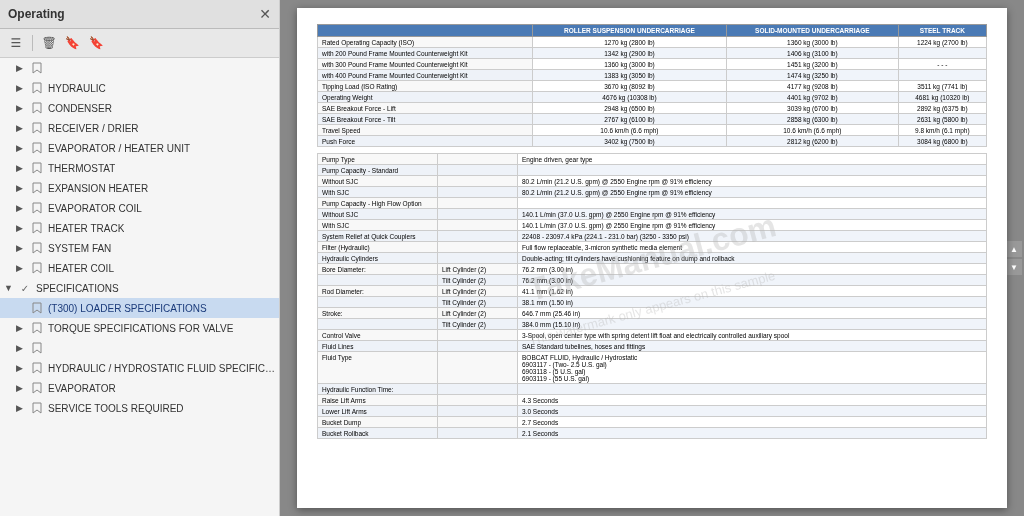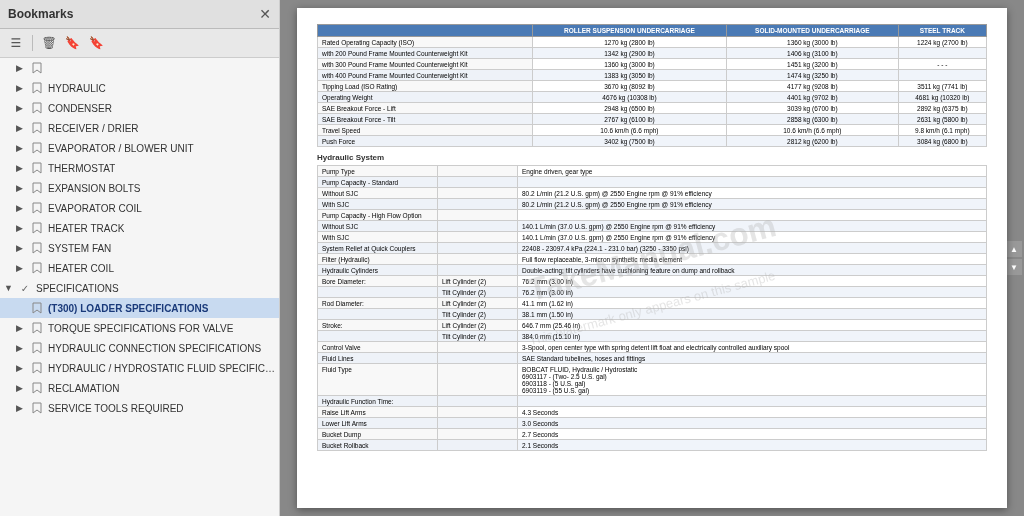--- a/index.html
+++ b/index.html
@@ -115,21 +115,21 @@
       overflow: hidden;
       text-overflow: ellipsis;
     }
 
     .bookmark-text.orange {
       color: #e06000;
     }
 
     .bookmark-text.bold-blue {
       color: #1a3a7a;
-      font-weight: bold;
+      font-weight: normal;
     }
 
     
     .bookmarks-list::-webkit-scrollbar { width: 8px; }
     .bookmarks-list::-webkit-scrollbar-track { background: #e0e0e0; }
     .bookmarks-list::-webkit-scrollbar-thumb { background: #aaa; }
 
     
     .pdf-panel {
       flex: 1;
@@ -280,21 +280,21 @@
       pointer-events: none;
       white-space: nowrap;
       z-index: 10;
     }
   </style>
 </head>
 <body>
 
 <div class="bookmarks-panel">
   <div class="bookmarks-header">
-    <span class="bookmarks-title">Bookmarks</span>
+    <span class="bookmarks-title">Operating</span>
     <button class="bookmarks-close">✕</button>
   </div>
   <div class="bookmarks-toolbar">
     <div class="toolbar-icon">☰</div>
     <div class="toolbar-separator"></div>
     <div class="toolbar-icon">🗑</div>
     <div class="toolbar-icon">🔖</div>
     <div class="toolbar-icon">🔖</div>
   </div>
   <div class="bookmarks-list" id="bookmarks-list">
@@ -334,39 +334,39 @@
         </span>
         <span class="bookmark-text">RECEIVER / DRIER</span>
       </div>
       <div class="bookmark-item indent-1">
         <span class="expand-arrow">▶</span>
         <span class="bookmark-icon">
           <svg width="10" height="12" viewBox="0 0 10 12">
             <path d="M1 1 h8 v10 l-4-3 -4 3 Z" fill="none" stroke="#888" stroke-width="1"></path>
           </svg>
         </span>
-        <span class="bookmark-text">EVAPORATOR / BLOWER UNIT</span>
+        <span class="bookmark-text">EVAPORATOR / HEATER UNIT</span>
       </div>
       <div class="bookmark-item indent-1">
         <span class="expand-arrow">▶</span>
         <span class="bookmark-icon">
           <svg width="10" height="12" viewBox="0 0 10 12">
             <path d="M1 1 h8 v10 l-4-3 -4 3 Z" fill="none" stroke="#888" stroke-width="1"></path>
           </svg>
         </span>
         <span class="bookmark-text">THERMOSTAT</span>
       </div>
       <div class="bookmark-item indent-1">
         <span class="expand-arrow">▶</span>
         <span class="bookmark-icon">
           <svg width="10" height="12" viewBox="0 0 10 12">
             <path d="M1 1 h8 v10 l-4-3 -4 3 Z" fill="none" stroke="#888" stroke-width="1"></path>
           </svg>
         </span>
-        <span class="bookmark-text">EXPANSION BOLTS</span>
+        <span class="bookmark-text">EXPANSION HEATER</span>
       </div>
       <div class="bookmark-item indent-1">
         <span class="expand-arrow">▶</span>
         <span class="bookmark-icon">
           <svg width="10" height="12" viewBox="0 0 10 12">
             <path d="M1 1 h8 v10 l-4-3 -4 3 Z" fill="none" stroke="#888" stroke-width="1"></path>
           </svg>
         </span>
         <span class="bookmark-text">EVAPORATOR COIL</span>
       </div>
@@ -420,39 +420,38 @@
         </span>
         <span class="bookmark-text">TORQUE SPECIFICATIONS FOR VALVE</span>
       </div>
       <div class="bookmark-item indent-1">
         <span class="expand-arrow">▶</span>
         <span class="bookmark-icon">
           <svg width="10" height="12" viewBox="0 0 10 12">
             <path d="M1 1 h8 v10 l-4-3 -4 3 Z" fill="none" stroke="#888" stroke-width="1"></path>
           </svg>
         </span>
-        <span class="bookmark-text">HYDRAULIC CONNECTION SPECIFICATIONS</span>
       </div>
       <div class="bookmark-item indent-1">
         <span class="expand-arrow">▶</span>
         <span class="bookmark-icon">
           <svg width="10" height="12" viewBox="0 0 10 12">
             <path d="M1 1 h8 v10 l-4-3 -4 3 Z" fill="none" stroke="#888" stroke-width="1"></path>
           </svg>
         </span>
         <span class="bookmark-text">HYDRAULIC / HYDROSTATIC FLUID SPECIFICATIONS</span>
       </div>
       <div class="bookmark-item indent-1">
         <span class="expand-arrow">▶</span>
         <span class="bookmark-icon">
           <svg width="10" height="12" viewBox="0 0 10 12">
             <path d="M1 1 h8 v10 l-4-3 -4 3 Z" fill="none" stroke="#888" stroke-width="1"></path>
           </svg>
         </span>
-        <span class="bookmark-text">RECLAMATION</span>
+        <span class="bookmark-text">EVAPORATOR</span>
       </div>
       <div class="bookmark-item indent-1">
         <span class="expand-arrow">▶</span>
         <span class="bookmark-icon">
           <svg width="10" height="12" viewBox="0 0 10 12">
             <path d="M1 1 h8 v10 l-4-3 -4 3 Z" fill="none" stroke="#888" stroke-width="1"></path>
           </svg>
         </span>
         <span class="bookmark-text">SERVICE TOOLS REQUIRED</span>
       </div>
@@ -535,21 +534,20 @@
           </tr>
           <tr>
             <td class="label-cell">Push Force</td>
             <td class="">3402 kg (7500 lb)</td>
             <td class="">2812 kg (6200 lb)</td>
             <td class="">3084 kg (6800 lb)</td>
           </tr>
         </tbody>
       </table>
 
-    <div class="pdf-section-title">Hydraulic System</div>
 
     <table class="hydraulic-table" id="hydraulic-table">
     <tbody>
           <tr>
             <td class="label-cell" style="width: 120px;">Pump Type</td>
             <td class="label-cell" style="width: 80px;"></td>
             <td class="value-cell" style="white-space: pre-line;">Engine driven, gear type</td>
           </tr>
           <tr>
             <td class="label-cell" style="width: 120px;">Pump Capacity - Standard</td>

